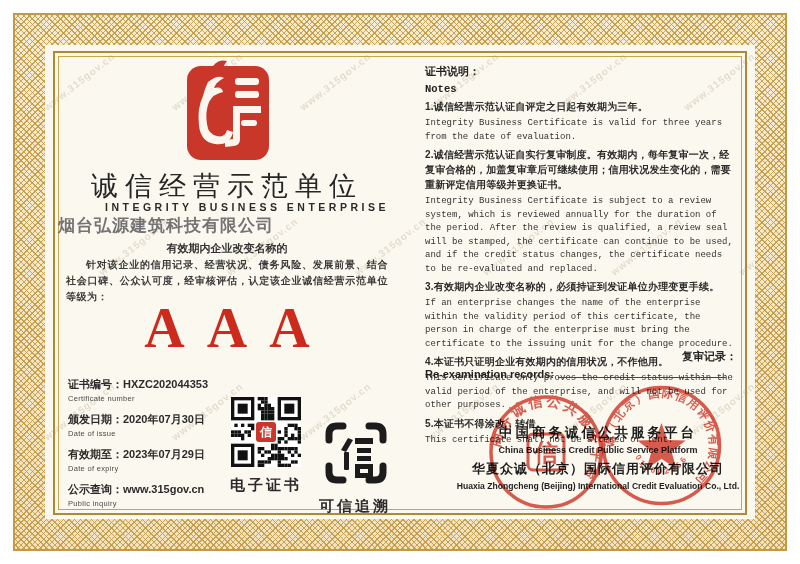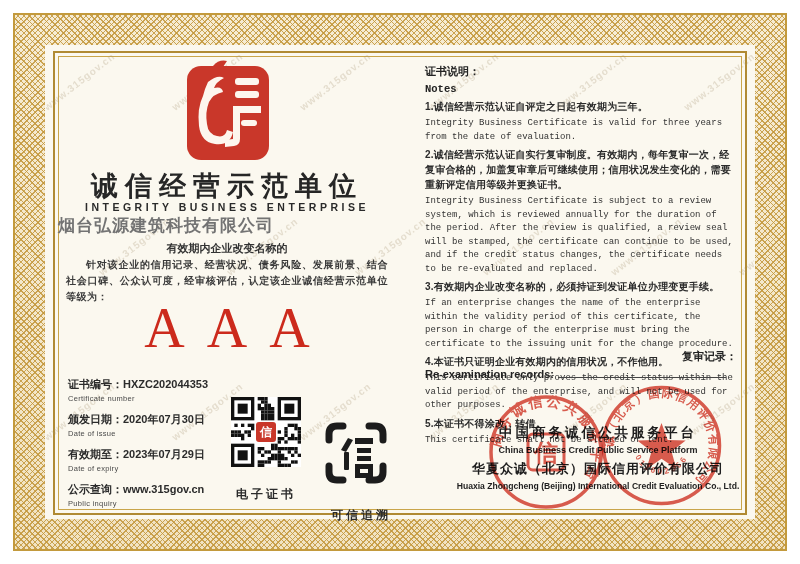--- a/index.html
+++ b/index.html
@@ -20,40 +20,40 @@
   .inner-frame{position:absolute; inset:51px 53px 49px 53px; border:2px solid #b08a33; background:#fbf8ef;}
   .inner-frame::after{content:""; position:absolute; inset:3px; border:1px solid #c9a54a; pointer-events:none;}
 
   .wm-layer{position:absolute; inset:46px; overflow:hidden; pointer-events:none;}
   .wm{position:absolute; font-size:10px; letter-spacing:1px; color:rgba(170,150,120,.28);
       transform:rotate(-38deg); white-space:nowrap; font-weight:bold;}
 
   
   .logo{position:absolute; left:183px; top:60px; width:90px; height:106px;}
   .title-zh{position:absolute; left:58px; top:168px; width:338px; text-align:center;
-    font-size:27px; font-weight:bold; letter-spacing:7px; color:#262626; white-space:nowrap;}
+    font-size:27px; font-weight:normal; letter-spacing:7px; color:#262626; white-space:nowrap;}
   .title-en{position:absolute; left:58px; top:201px; width:338px; text-align:center;
-    font-size:10.5px; font-weight:bold; letter-spacing:3.5px; color:#2a2a2a; white-space:nowrap;}
+    font-size:10.5px; font-weight:bold; letter-spacing:3.5px; color:#2a2a2a; white-space:nowrap;padding-left:20px;}
   .company{position:absolute; left:58px; top:214px; width:338px; text-align:left;
     font-size:17px; font-weight:bold; letter-spacing:1px; color:#737373;}
   .address{position:absolute; left:58px; top:241px; width:338px; text-align:center;
     font-size:11px; font-weight:bold; color:#333;}
   .statement{position:absolute; left:66px; top:257px; width:322px; font-size:10px;
     font-weight:600; color:#3a3a3a; line-height:1.58; text-align:justify; text-indent:2em; letter-spacing:.5px;}
   .grade{position:absolute; left:58px; top:296px; width:338px; text-align:center;
-    font-family:"Liberation Serif", serif; font-weight:normal; font-size:56px; color:#cc2a1c;
+    font-family:"Liberation Serif", serif; font-weight:bold; font-size:56px; color:#cc2a1c;
     letter-spacing:22px; text-indent:22px;}
   .fields{position:absolute; left:68px; top:377px; width:160px;}
   .field{margin-bottom:9px;}
   .field .main{font-size:11px; font-weight:bold; color:#2b2b2b; white-space:nowrap;}
   .field .sub{font-size:7.5px; color:#4a4a4a; margin-top:2px; letter-spacing:.3px;}
 
   .qr-block{position:absolute; left:229px; top:397px; width:74px; text-align:center;}
   .trace-block{position:absolute; left:317px; top:418px; width:74px; text-align:right;}
-  .small-label{margin-top:15px; font-size:12px; font-weight:bold; letter-spacing:3px; color:#2b2b2b; white-space:nowrap;}
+  .small-label{margin-top:5px; font-size:15px; font-weight:bold; letter-spacing:3px; color:#2b2b2b; white-space:nowrap;}
 
   
   .notes{position:absolute; left:425px; top:64px; width:312px;}
   .notes-h-zh{font-size:11px; font-weight:bold; margin:0 0 4px 0; color:#222;}
   .notes-h-en{font-size:10.5px; font-weight:bold; margin:0 0 4px 0; color:#222;
     font-family:"Liberation Mono", monospace;}
   p.note{margin:0 0 3px 0;}
   p.note.zh{font-size:10px; font-weight:bold; color:#2b2b2b; line-height:1.5; letter-spacing:.2px;}
   p.note.en{font-size:9px; color:#333; line-height:1.5; font-family:"Liberation Mono", monospace;}
 

